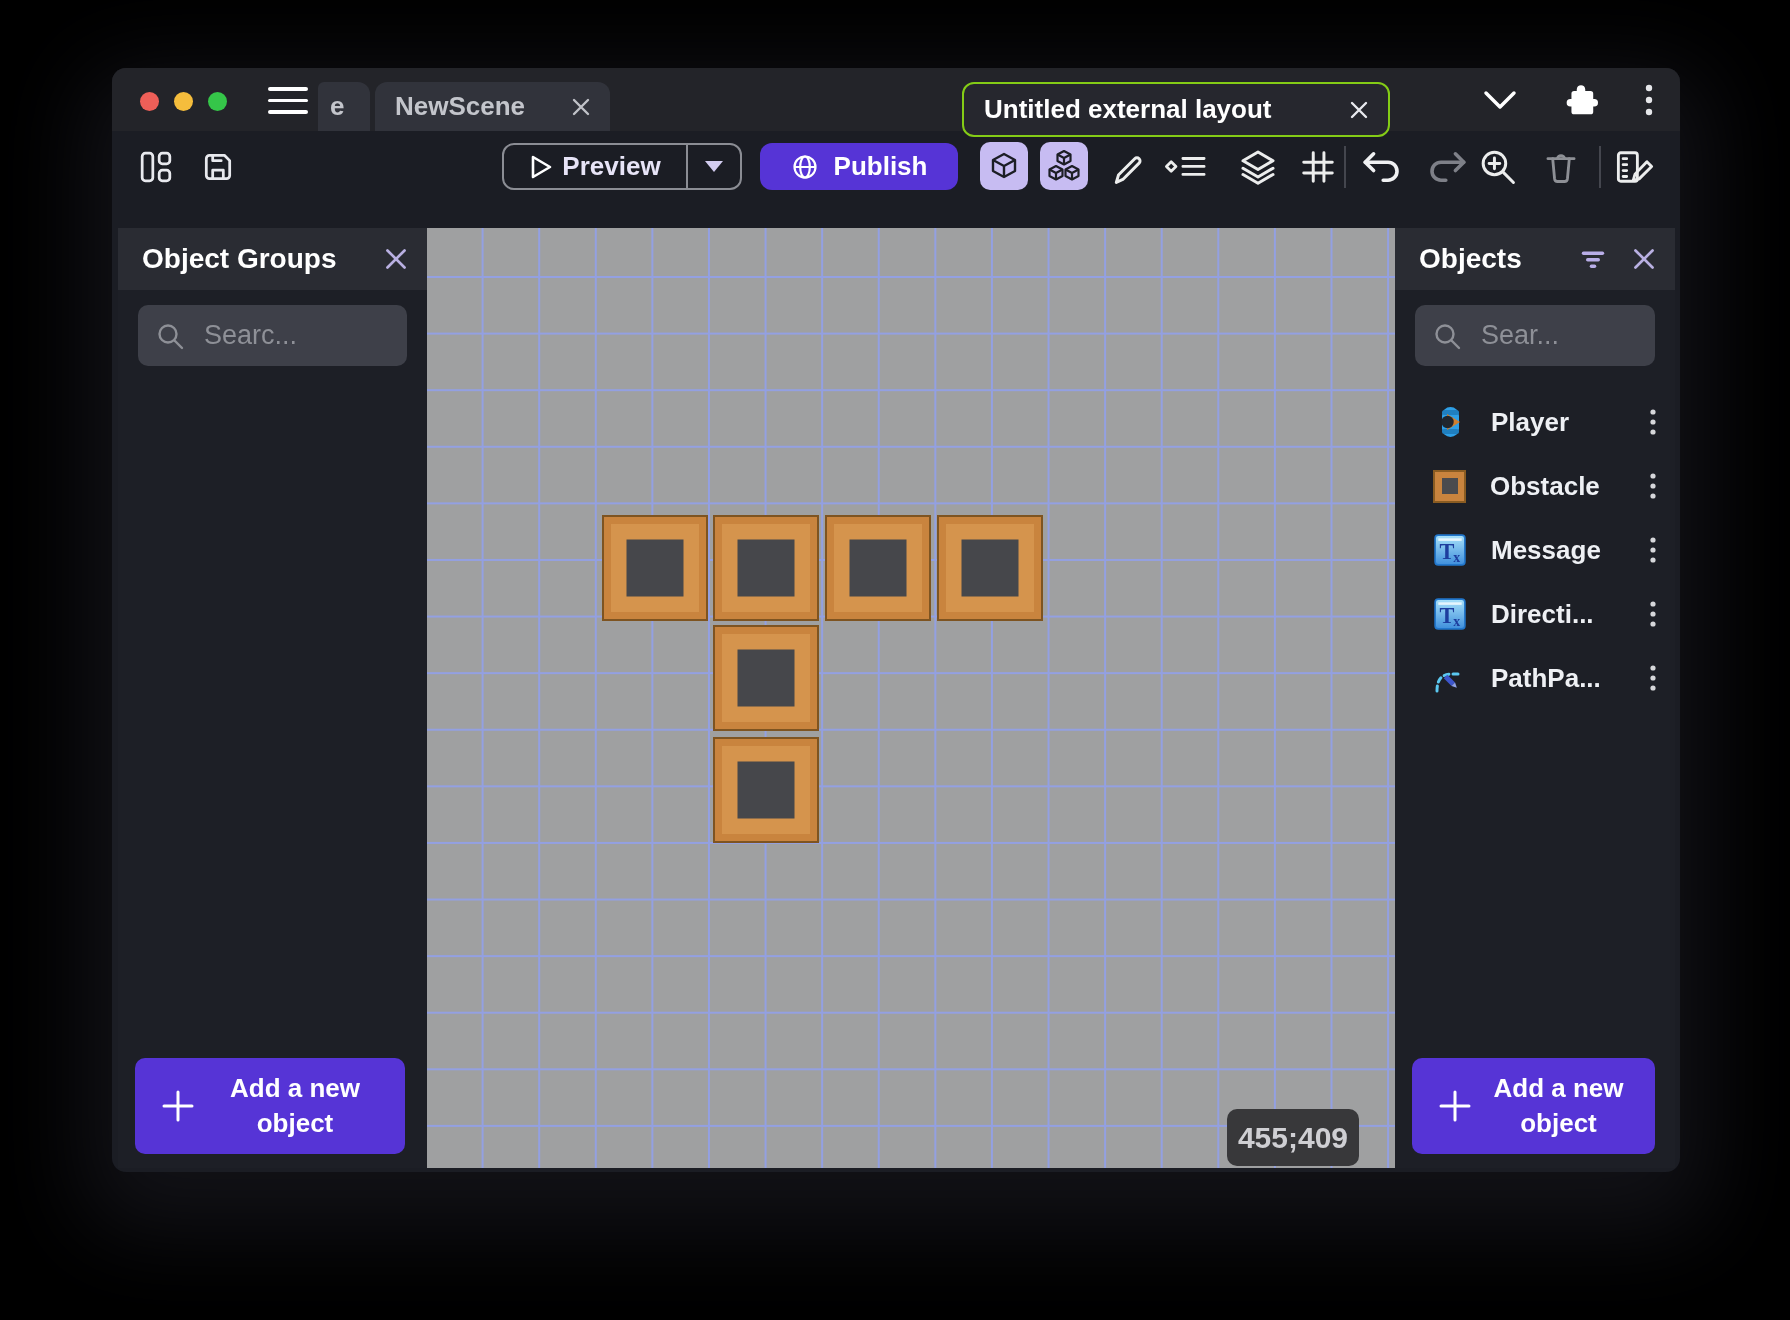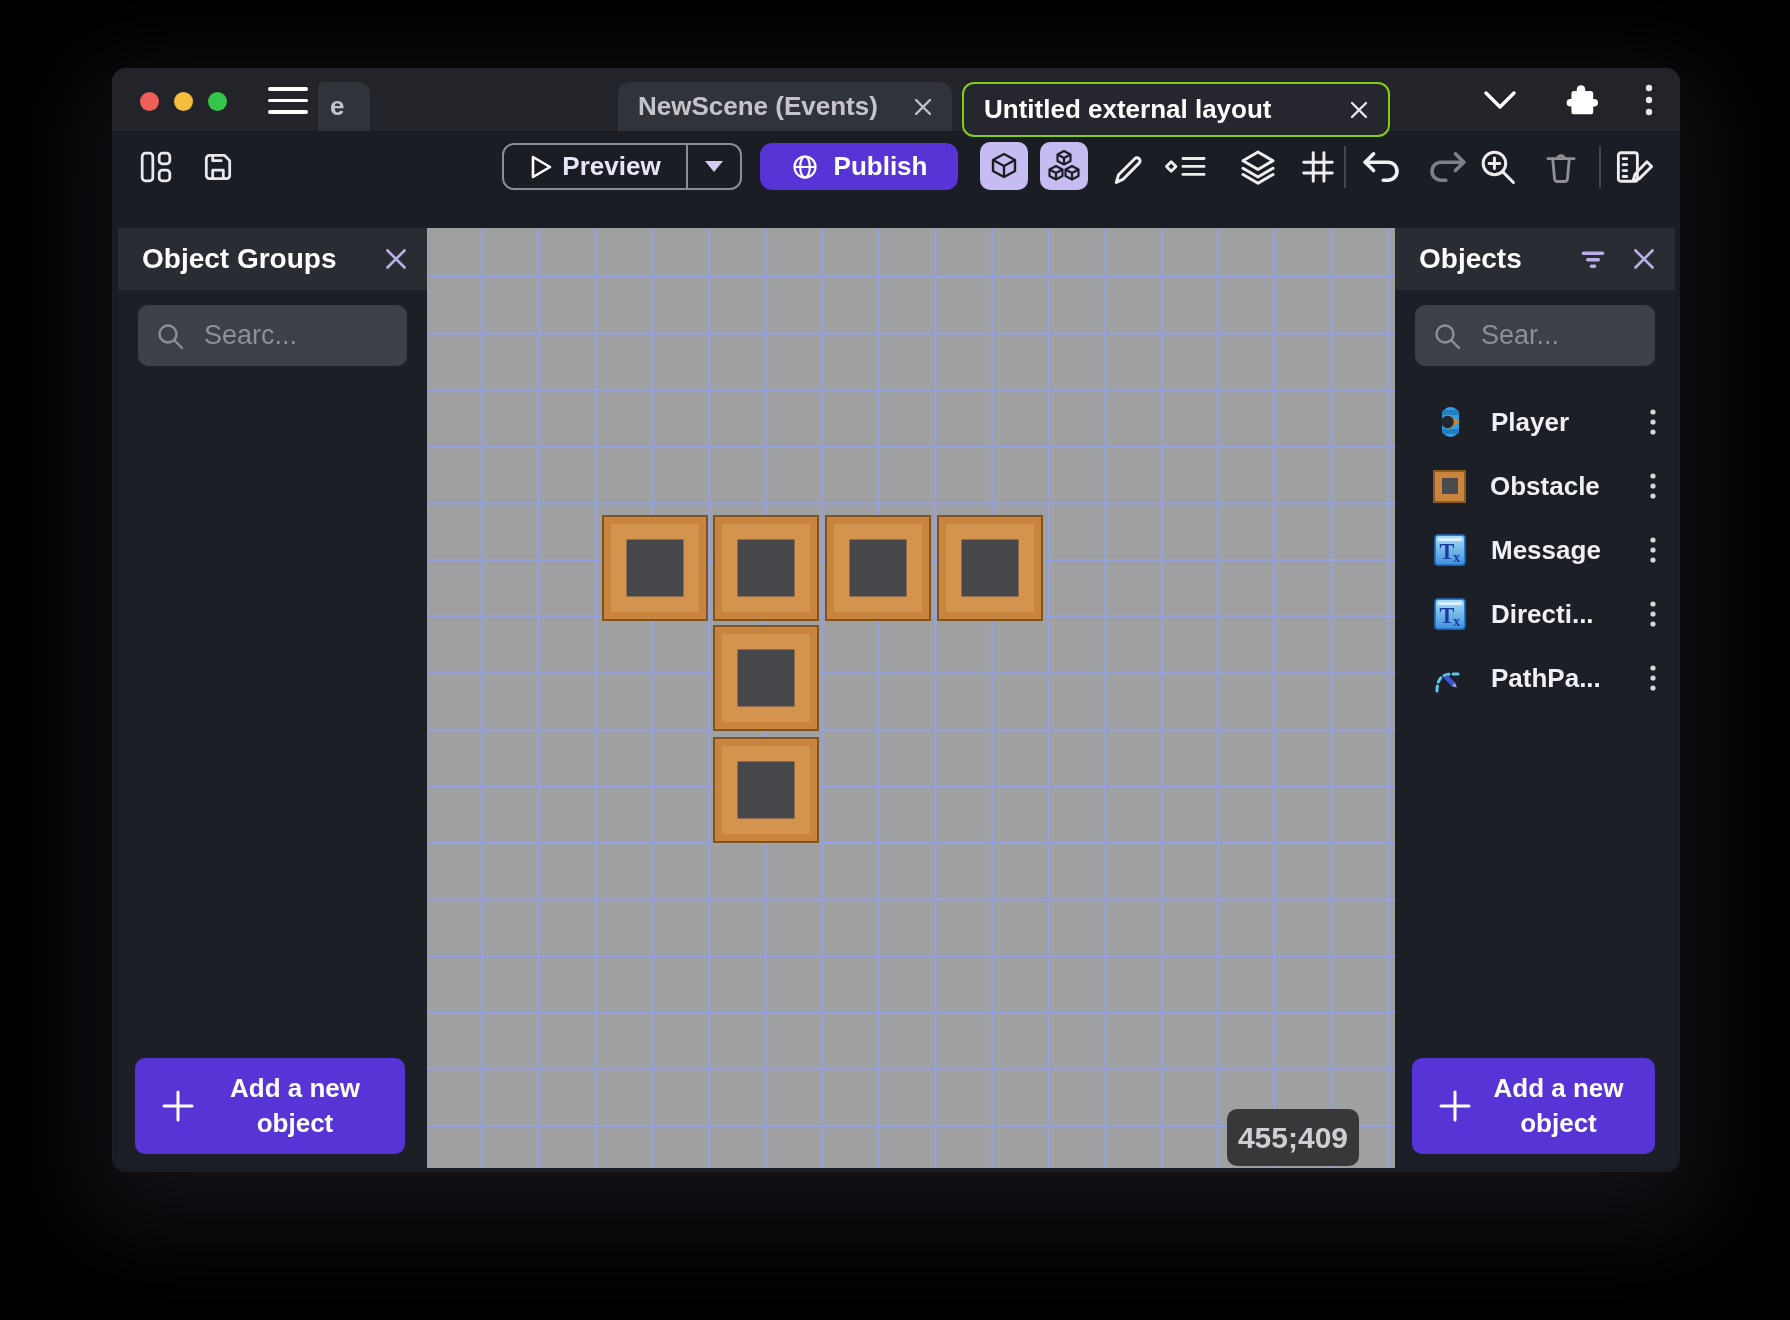--- a/index.html
+++ b/index.html
@@ -97,22 +97,22 @@
     <span class="tl green"></span>
     <div class="hamburger">
         <span></span>
         <span></span>
         <span></span>
       </div>
 
     <div class="tab fragment">
       <span>e</span>
     </div>
-    <div class="tab t2">
-      <span>NewScene (Events)</span>
+    <div class="tab t1">
+      <span>NewScene</span>
       <svg class="x" viewBox="0 0 18 18">
           <path d="M2,2 L16,16 M16,2 L2,16" stroke="#c0c2c8" stroke-width="2.4" stroke-linecap="round"></path>
         </svg>
     </div>
     <div class="tab active">
       <span>Untitled external layout</span>
       <svg class="x" viewBox="0 0 18 18">
           <path d="M2,2 L16,16 M16,2 L2,16" stroke="#e8e9ee" stroke-width="2.4" stroke-linecap="round"></path>
         </svg>
     </div>

